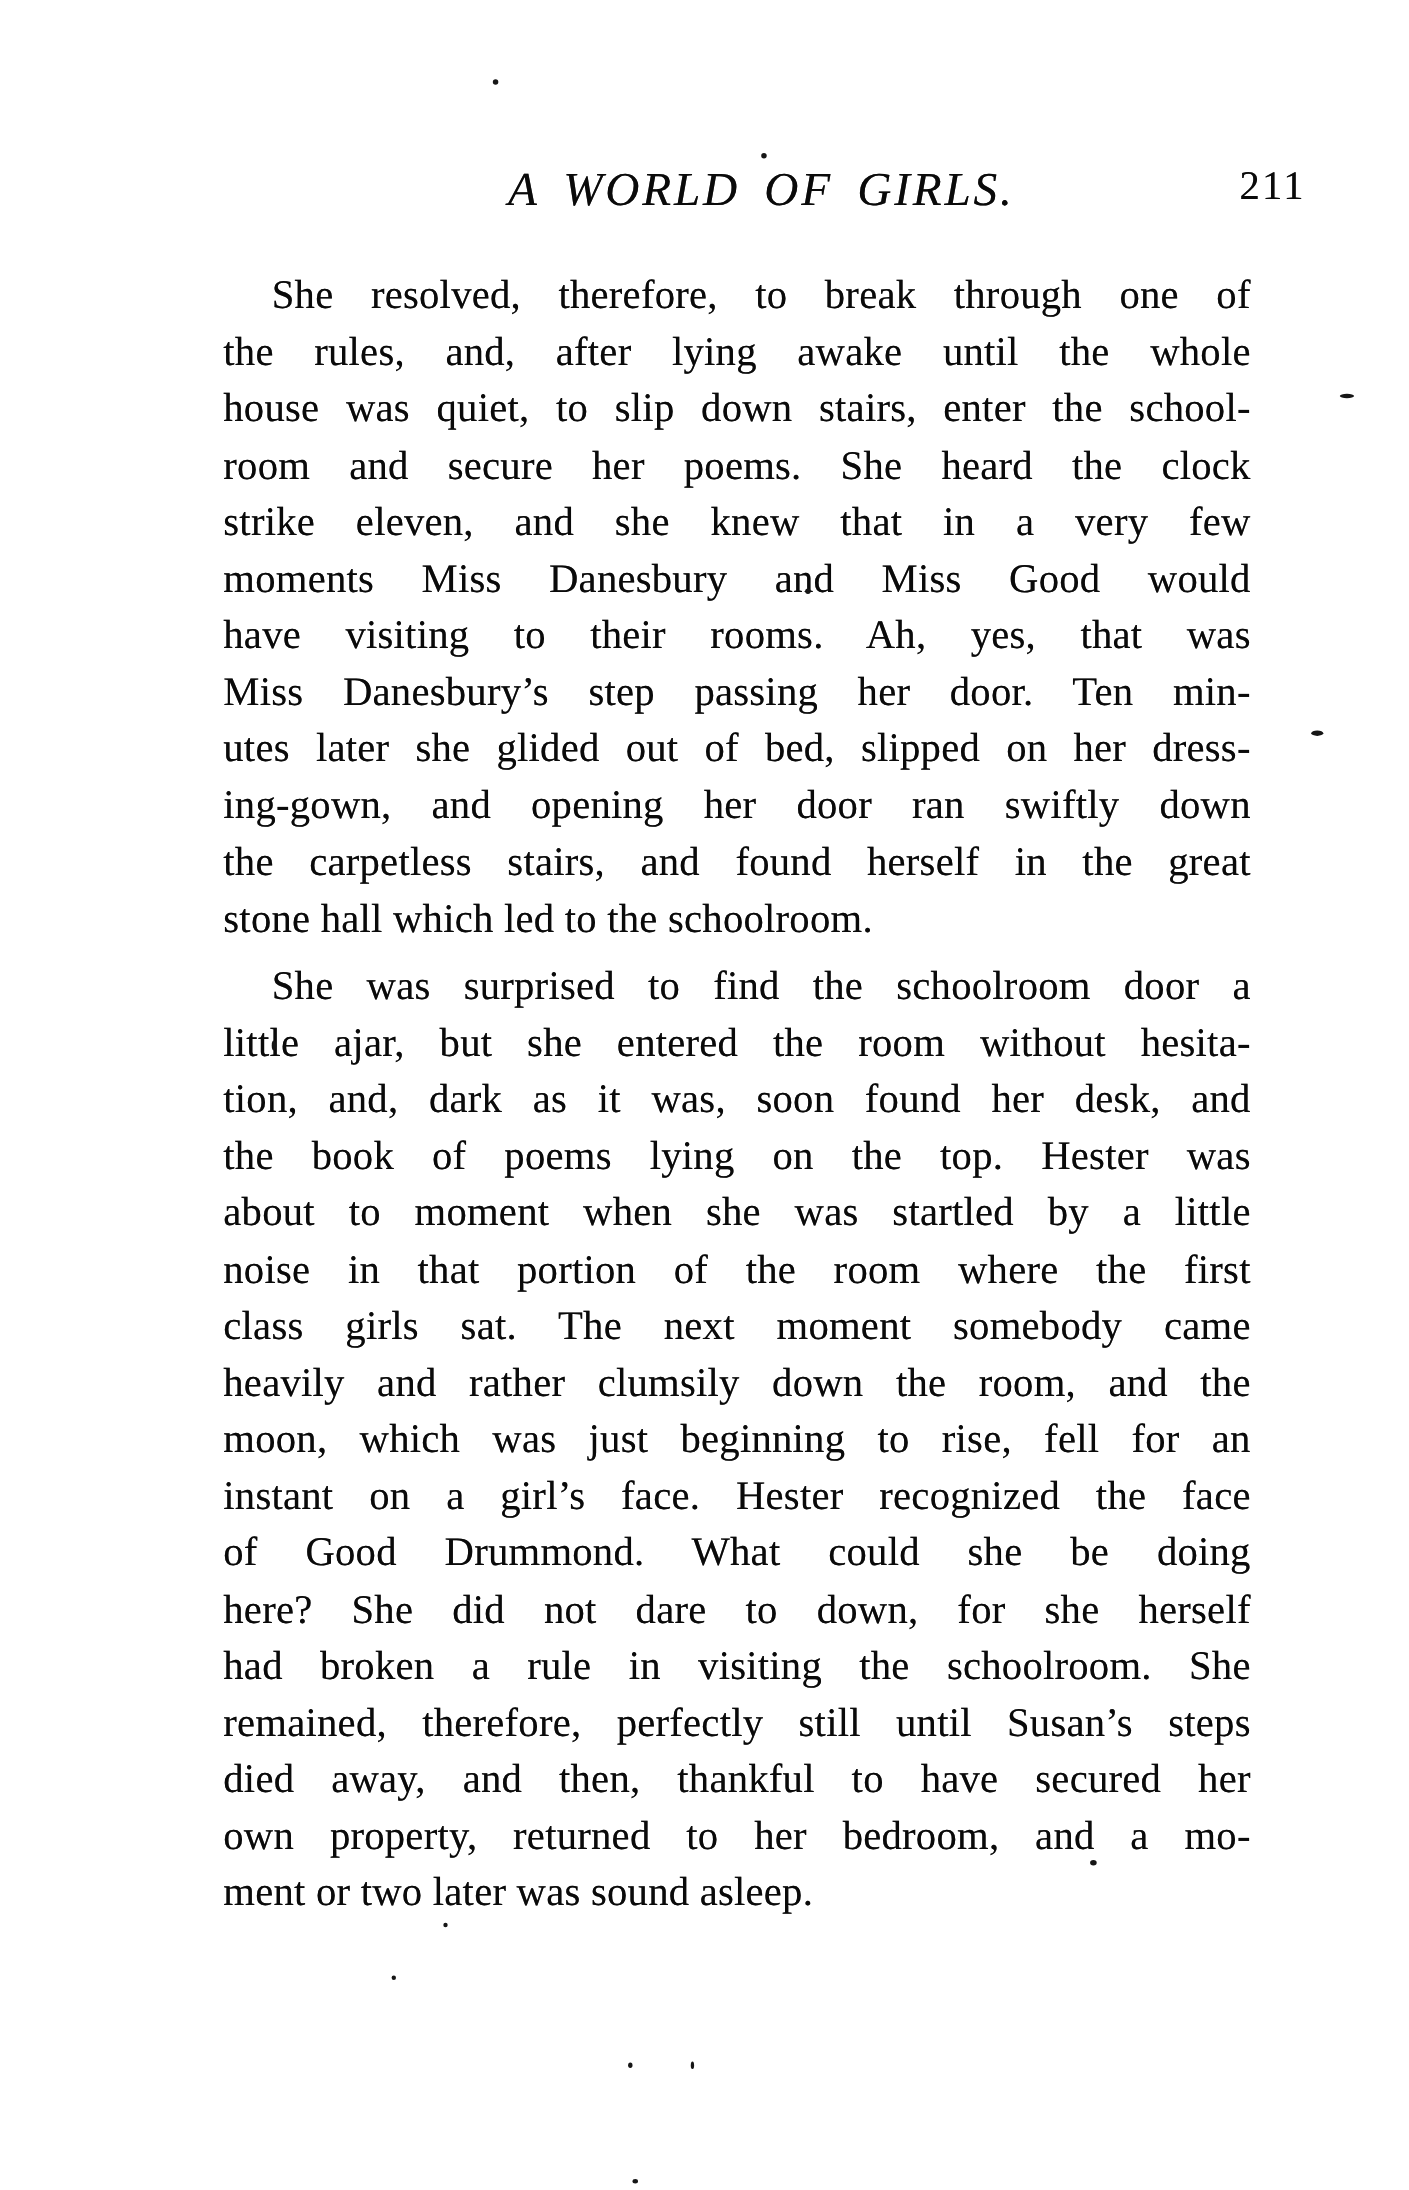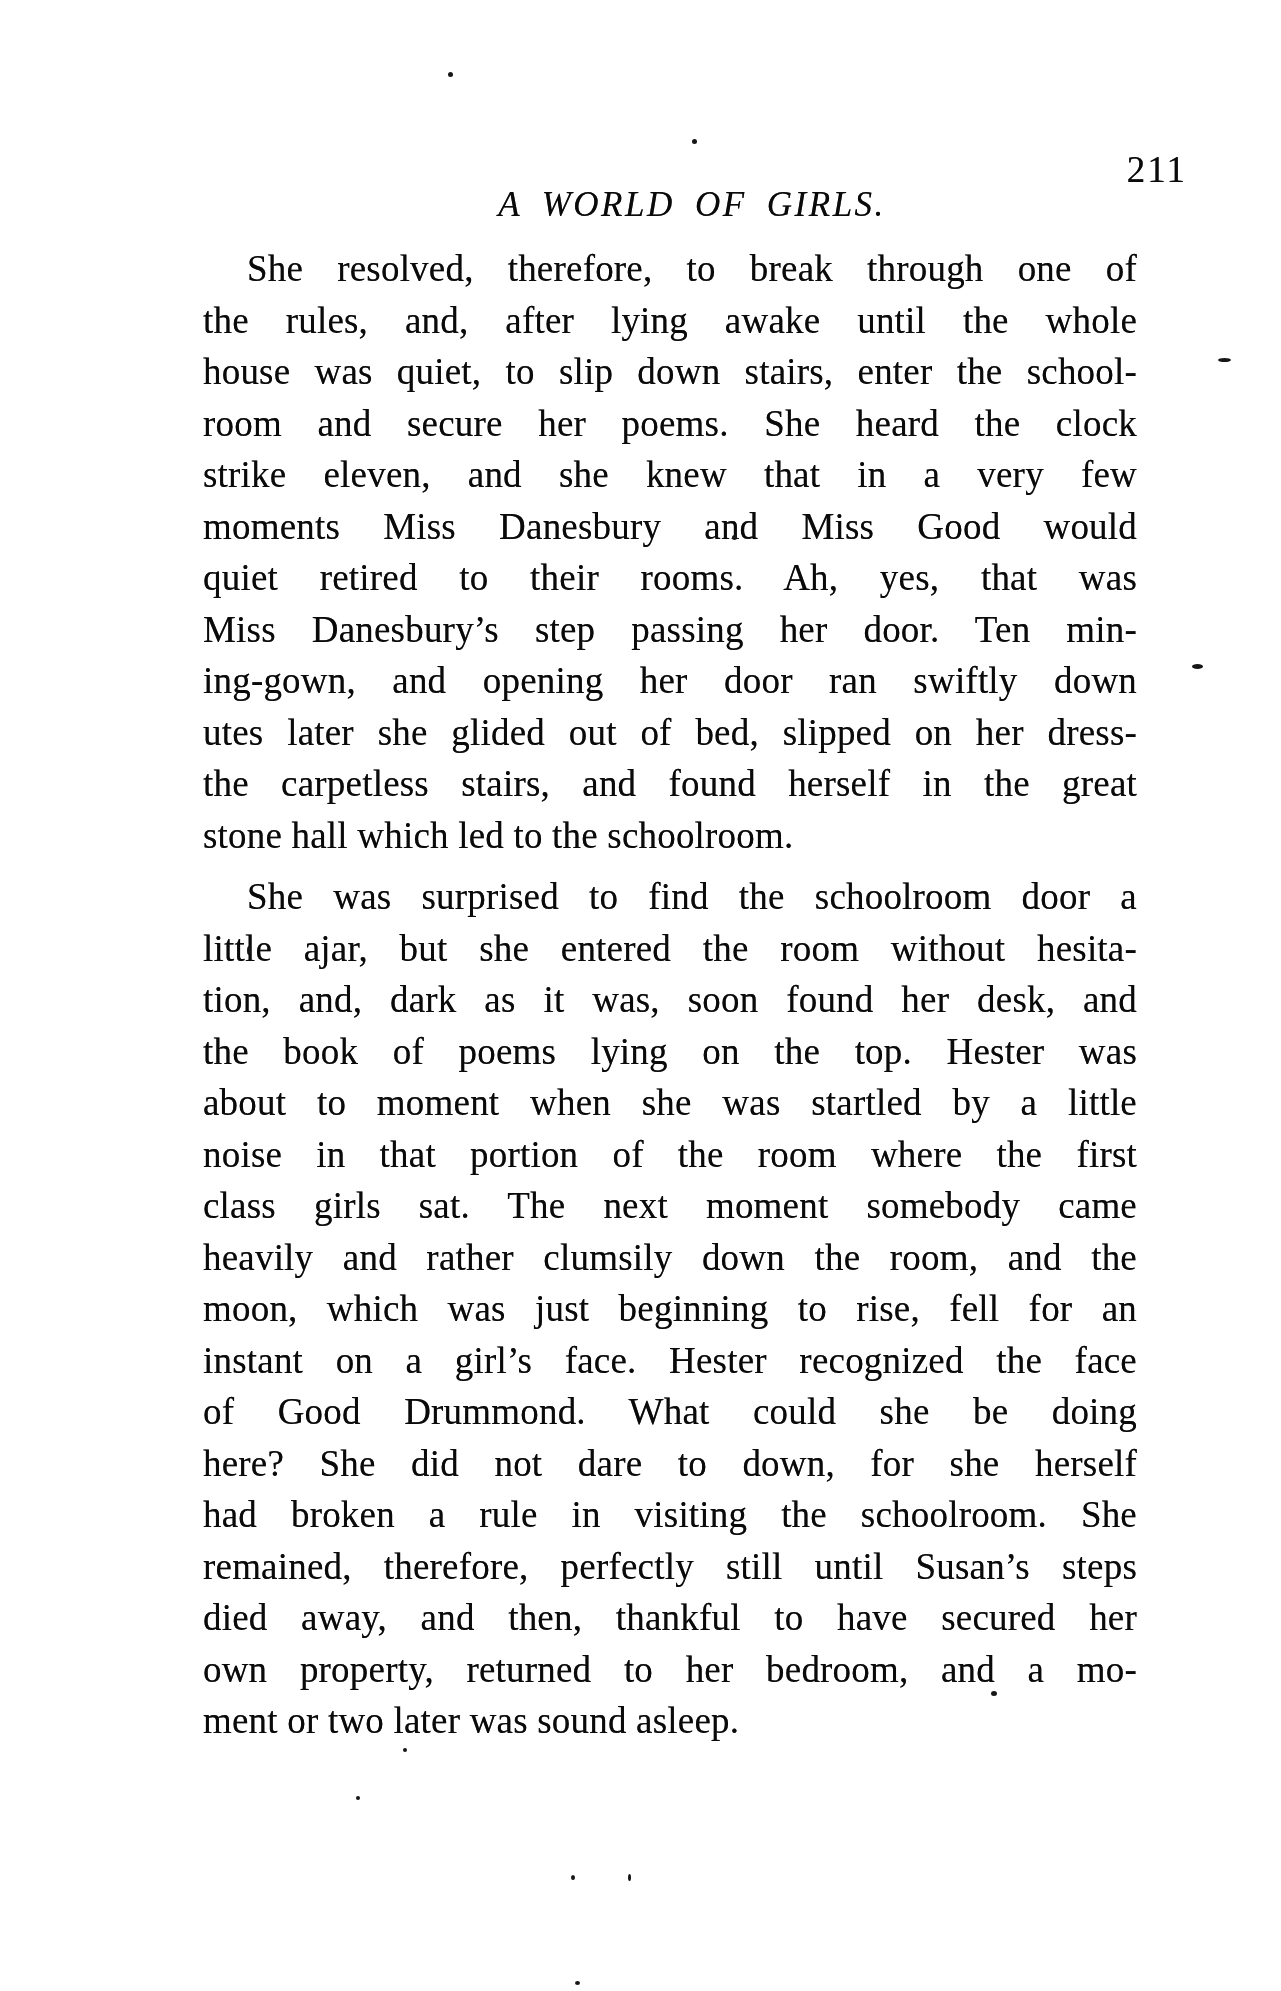--- a/index.html
+++ b/index.html
@@ -4,24 +4,23 @@
 <style>
   html,body{margin:0;padding:0;}
   body{width:1281px;height:1991px;overflow:hidden;}
   .page{
     position:relative;width:1281px;height:1991px;
     font-family:"Liberation Serif", serif;
     -webkit-font-smoothing:antialiased;
   }
   .running-head{
     position:absolute;top:148px;left:692px;transform:translateX(-50%);
-    font-style:italic;font-size:35px;letter-spacing:2.5px;word-spacing:9px;
+    font-style:italic;font-size:43px;letter-spacing:2.5px;word-spacing:9px;
     white-space:nowrap;
     text-shadow:0 0 0.6px rgba(0,0,0,.65);
-    margin-top:37px;
   }
   .page-num{
     position:absolute;top:148px;right:94px;
     font-size:37px;letter-spacing:2px;
     text-shadow:0 0 0.6px rgba(0,0,0,.65);
   }
   .body-block{
     position:absolute;left:193px;top:233px;width:954px;
     font-size:37px;letter-spacing:0.2px;
     text-shadow:0 0 0.55px rgba(0,0,0,.6);
@@ -43,24 +42,24 @@
   <div class="running-head">A WORLD OF GIRLS.</div>
   <div class="page-num">211</div>
   <div class="body-block">
       <div class="paragraph">
         <div class="line indent">She resolved, therefore, to break through one of</div>
         <div class="line">the rules, and, after lying awake until the whole</div>
         <div class="line">house was quiet, to slip down stairs, enter the school-</div>
         <div class="line">room and secure her poems.  She heard the clock</div>
         <div class="line">strike eleven, and she knew that in a very few</div>
         <div class="line">moments Miss Danesbury and Miss Good would</div>
-        <div class="line">quiet retired to their rooms.  Ah, yes, that was</div>
+        <div class="line">have visiting to their rooms.  Ah, yes, that was</div>
         <div class="line">Miss Danesbury’s step passing her door.  Ten min-</div>
+        <div class="line">utes later she glided out of bed, slipped on her dress-</div>
         <div class="line">ing-gown, and opening her door ran swiftly down</div>
-        <div class="line">utes later she glided out of bed, slipped on her dress-</div>
         <div class="line">the carpetless stairs, and found herself in the great</div>
         <div class="line para-end">stone hall which led to the schoolroom.</div>
       </div>
       <div class="paragraph">
         <div class="line indent">She was surprised to find the schoolroom door a</div>
         <div class="line">little ajar, but she entered the room without hesita-</div>
         <div class="line">tion, and, dark as it was, soon found her desk, and</div>
         <div class="line">the book of poems lying on the top.  Hester was</div>
         <div class="line">about to moment when she was startled by a little</div>
         <div class="line">noise in that portion of the room where the first</div>

